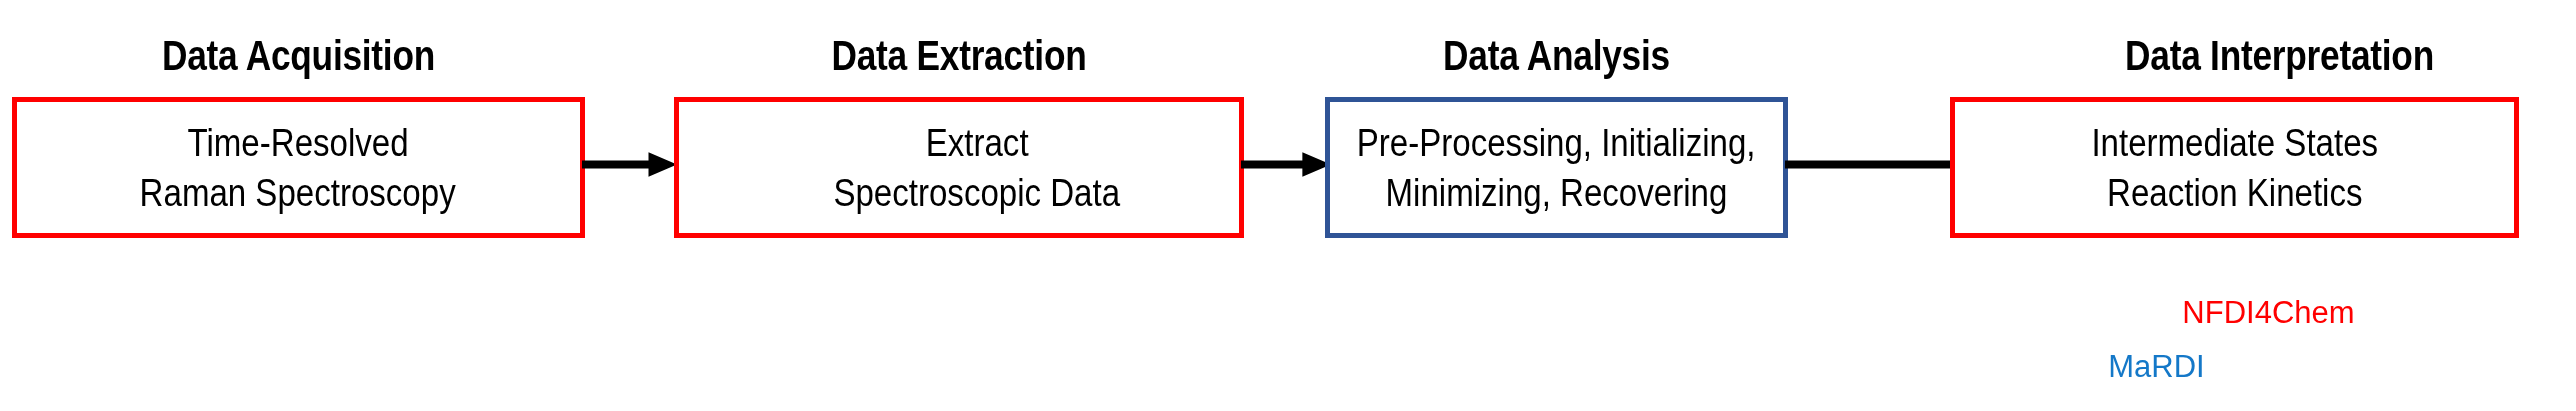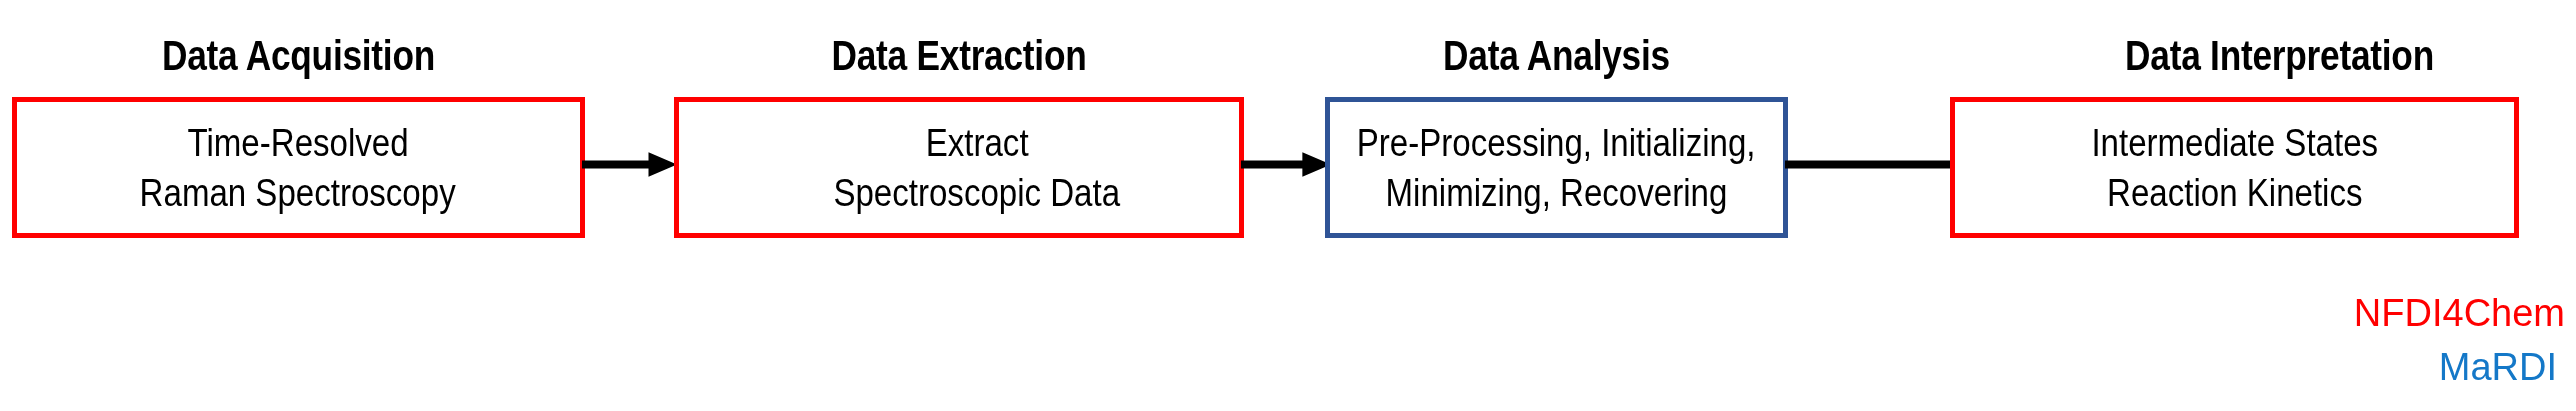--- a/index.html
+++ b/index.html
@@ -54,23 +54,23 @@
   
   .arrow {
     position: absolute;
     height: 27px;
     display: block;
   }
 
   
   .credit {
     position: absolute;
-    text-align: right;
+    text-align: center;
     white-space: nowrap;
-    font-size: 38px;
+    font-size: 31px;
     line-height: 38px;
   }
 </style>
 </head>
 <body>
 
 <div id="canvas">
 
   <div class="stage-title" style="left:11.6px; top:35px; width:573px;">Data Acquisition</div>
 
@@ -107,16 +107,16 @@
 
   <div class="stage-title" style="left:1995px; top:35px; width:569px;">Data Interpretation</div>
 
   <div class="stage-box" style="left:1950px; top:97px; width:569px; height:141px; border:5.4px solid #FF0000;">
     <div class="line">Intermediate States</div>
     <div class="line">Reaction Kinetics</div>
   </div>
 
   <div class="credit" style="left:1972px; top:294px; width:593px; color:#FF0000;">NFDI4Chem</div>
 
-  <div class="credit" style="left:1964px; top:348px; width:593px; color:#1478C8;">MaRDI</div>
+  <div class="credit" style="left:1860px; top:348px; width:593px; color:#1478C8;">MaRDI</div>
 
 </div>
 
 
 </body></html>

